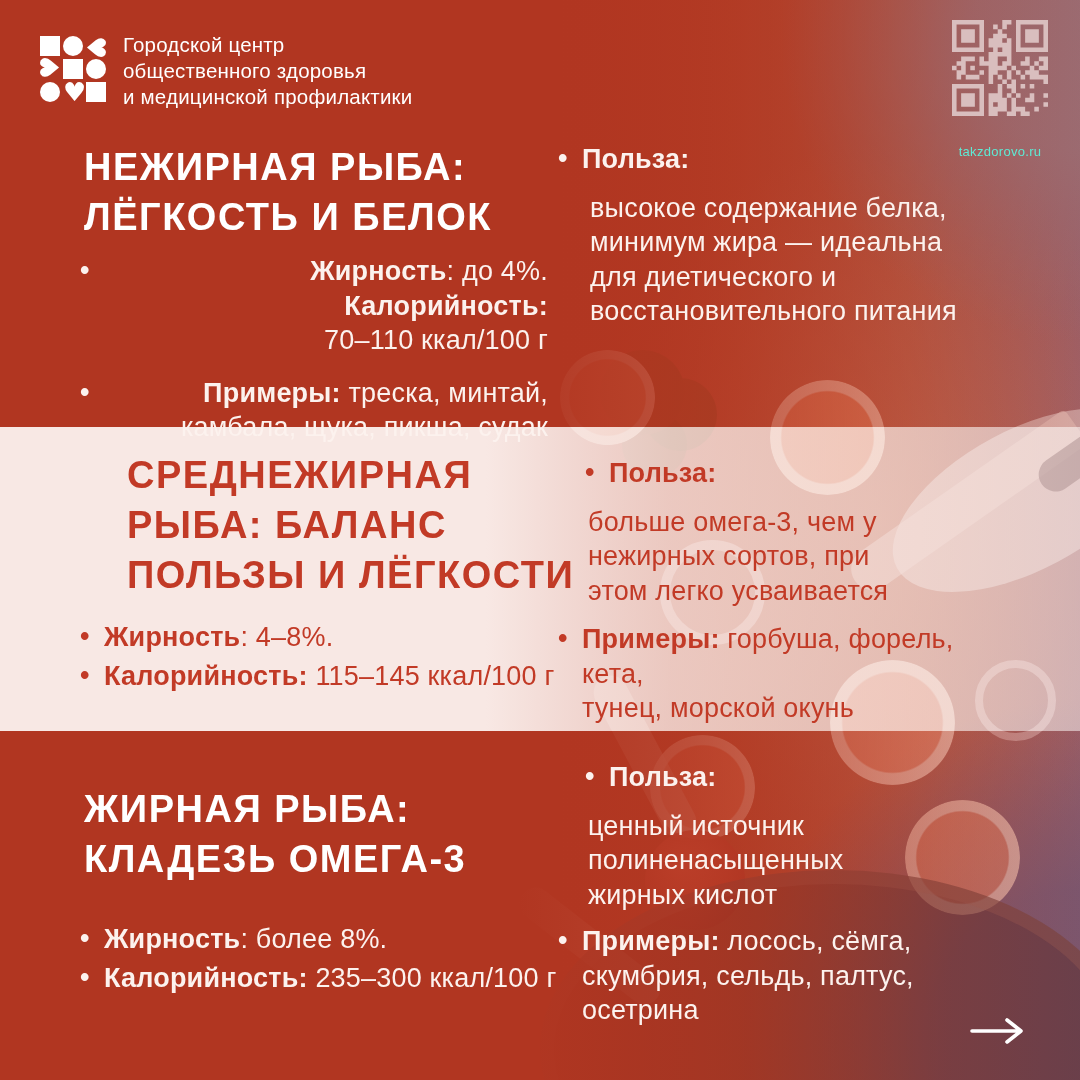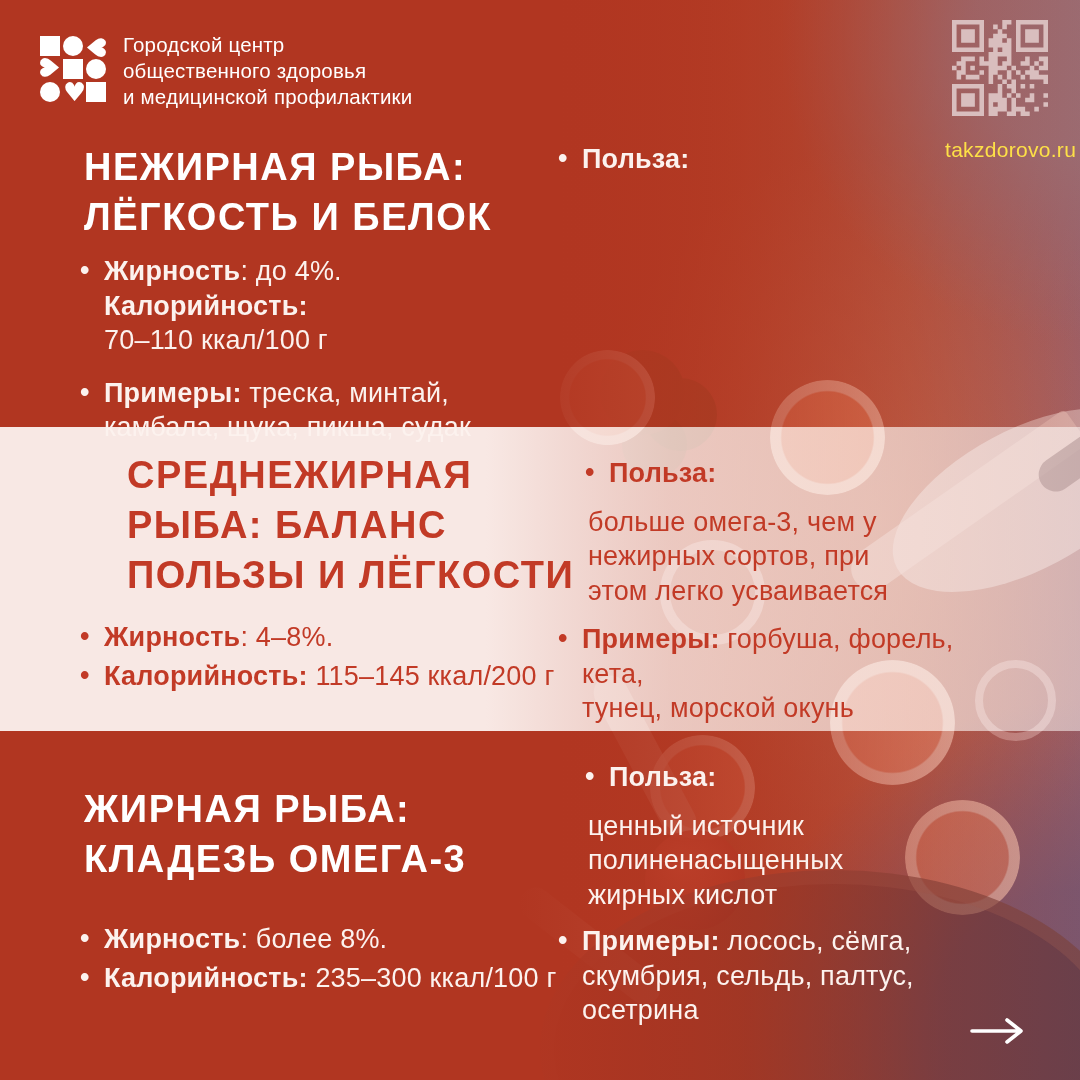--- a/index.html
+++ b/index.html
@@ -66,21 +66,21 @@
   .sq{background:#fff;}
   .ci{background:#fff;border-radius:50%;}
   .ht{color:#fff;text-align:center;}
   .ht::before{content:"♥";display:block;font-family:"DejaVu Sans",sans-serif;font-size:26px;line-height:20px;}
   .ht.r90{transform:rotate(90deg);}
   .ht.rm90{transform:rotate(-90deg);}
   .org-name{margin-left:17px;color:#fff;font-size:20.5px;line-height:26px;white-space:pre-line;letter-spacing:.2px;}
 
   
   .qr-block{left:945px;top:20px;width:110px;text-align:center;}
-  .qr-caption{margin-top:18px;color:#fde047;font-size:21px;letter-spacing:.3px;}
+  .qr-caption{margin-top:24px;color:#5eead4;font-size:13px;letter-spacing:.3px;}
 
   
   .sec-title{font-weight:700;font-size:38px;line-height:1.32;letter-spacing:1.5px;
     white-space:pre-line;color:#fff;}
   .sec-title.on-pink{color:#c23a26;margin-left:45px;}
 
   
   .fact{position:relative;padding-left:26px;white-space:pre-line;
     font-size:27px;line-height:1.28;letter-spacing:.2px;color:#fcf2ee;margin:0 0 18px 0;}
   .fact::before{content:"•";position:absolute;left:2px;top:-1px;font-weight:700;}
@@ -143,38 +143,42 @@
     <svg id="qr-svg" width="96" height="96" viewBox="0 0 84 84">
         <path d="M0 0h28v4h-28zM0 24h28v4h-28zM0 4h4v20h-4zM24 4h4v20h-4zM8 8h12v12h-12zM56 0h28v4h-28zM56 24h28v4h-28zM56 4h4v20h-4zM80 4h4v20h-4zM64 8h12v12h-12zM0 56h28v4h-28zM0 80h28v4h-28zM0 60h4v20h-4zM24 60h4v20h-4zM8 64h12v12h-12zM44 0h4v4h-4zM48 0h4v4h-4zM36 4h4v4h-4zM44 4h4v4h-4zM40 8h4v4h-4zM36 12h4v4h-4zM40 12h4v4h-4zM44 12h4v4h-4zM32 16h4v4h-4zM36 16h4v4h-4zM40 16h4v4h-4zM48 16h4v4h-4zM32 20h4v4h-4zM36 20h4v4h-4zM40 20h4v4h-4zM44 20h4v4h-4zM48 20h4v4h-4zM36 24h4v4h-4zM44 24h4v4h-4zM48 24h4v4h-4zM32 28h4v4h-4zM36 28h4v4h-4zM40 28h4v4h-4zM44 28h4v4h-4zM48 28h4v4h-4zM8 32h4v4h-4zM12 32h4v4h-4zM16 32h4v4h-4zM24 32h4v4h-4zM32 32h4v4h-4zM36 32h4v4h-4zM48 32h4v4h-4zM64 32h4v4h-4zM76 32h4v4h-4zM80 32h4v4h-4zM4 36h4v4h-4zM8 36h4v4h-4zM24 36h4v4h-4zM28 36h4v4h-4zM32 36h4v4h-4zM36 36h4v4h-4zM44 36h4v4h-4zM48 36h4v4h-4zM60 36h4v4h-4zM64 36h4v4h-4zM72 36h4v4h-4zM80 36h4v4h-4zM0 40h4v4h-4zM8 40h4v4h-4zM16 40h4v4h-4zM32 40h4v4h-4zM36 40h4v4h-4zM40 40h4v4h-4zM44 40h4v4h-4zM52 40h4v4h-4zM68 40h4v4h-4zM76 40h4v4h-4zM80 40h4v4h-4zM4 44h4v4h-4zM8 44h4v4h-4zM24 44h4v4h-4zM32 44h4v4h-4zM36 44h4v4h-4zM48 44h4v4h-4zM56 44h4v4h-4zM64 44h4v4h-4zM68 44h4v4h-4zM72 44h4v4h-4zM4 48h4v4h-4zM12 48h4v4h-4zM16 48h4v4h-4zM20 48h4v4h-4zM32 48h4v4h-4zM40 48h4v4h-4zM48 48h4v4h-4zM60 48h4v4h-4zM68 48h4v4h-4zM72 48h4v4h-4zM76 48h4v4h-4zM80 48h4v4h-4zM32 52h4v4h-4zM44 52h4v4h-4zM52 52h4v4h-4zM80 52h4v4h-4zM40 56h4v4h-4zM48 56h4v4h-4zM52 56h4v4h-4zM60 56h4v4h-4zM68 56h4v4h-4zM40 60h4v4h-4zM52 60h4v4h-4zM32 64h4v4h-4zM36 64h4v4h-4zM40 64h4v4h-4zM48 64h4v4h-4zM56 64h4v4h-4zM68 64h4v4h-4zM80 64h4v4h-4zM32 68h4v4h-4zM36 68h4v4h-4zM40 68h4v4h-4zM44 68h4v4h-4zM52 68h4v4h-4zM64 68h4v4h-4zM68 68h4v4h-4zM32 72h4v4h-4zM40 72h4v4h-4zM44 72h4v4h-4zM52 72h4v4h-4zM80 72h4v4h-4zM32 76h4v4h-4zM36 76h4v4h-4zM40 76h4v4h-4zM44 76h4v4h-4zM52 76h4v4h-4zM56 76h4v4h-4zM60 76h4v4h-4zM72 76h4v4h-4zM32 80h4v4h-4zM36 80h4v4h-4zM48 80h4v4h-4zM52 80h4v4h-4zM60 80h4v4h-4zM64 80h4v4h-4z" fill="#d9bebe"></path>
       </svg>
     <div class="qr-caption">takzdorovo.ru</div>
   </div>
 
   <div class="abs" style="left:84px;top:142px;width:480px;">
     <div class="sec-title">НЕЖИРНАЯ РЫБА:
 ЛЁГКОСТЬ И БЕЛОК</div>
   </div>
-  <div class="abs" style="left:78px;top:254px;width:470px;">
+  <div class="abs" style="left:78px;top:254px;width:470px;text-align:right;">
     <div class="fact"><b>Жирность</b><span>: до 4%. </span><b>Калорийность:</b><span>
 70–110 ккал/100 г</span></div>
     <div class="fact"><b>Примеры:</b><span> треска, минтай,
 камбала, щука, пикша, судак</span></div>
   </div>
   <div class="abs" style="left:556px;top:142px;width:430px;">
     <div class="fact" style="margin-bottom:0;"><b>Польза:</b></div>
+    <p class="benefit-text">высокое содержание белка,
+минимум жира — идеальна
+для диетического и
+восстановительного питания</p>
   </div>
 
   <div class="abs" style="left:82px;top:450px;width:500px;">
     <div class="sec-title on-pink">СРЕДНЕЖИРНАЯ
 РЫБА: БАЛАНС
 ПОЛЬЗЫ И ЛЁГКОСТИ</div>
   </div>
   <div class="abs tight on-pink" style="left:78px;top:620px;width:500px;">
     <div class="fact"><b>Жирность</b><span>: 4–8%.</span></div>
-    <div class="fact"><b>Калорийность:</b><span> 115–145 ккал/200 г</span></div>
+    <div class="fact"><b>Калорийность:</b><span> 115–145 ккал/100 г</span></div>
   </div>
   <div class="abs benefit-indent" style="left:583px;top:456px;width:430px;">
     <div class="fact on-pink" style="margin-bottom:0;"><b>Польза:</b></div>
     <p class="benefit-text on-pink">больше омега-3, чем у
 нежирных сортов, при
 этом легко усваивается</p>
   </div>
   <div class="abs" style="left:556px;top:622px;width:460px;">
     <div class="fact on-pink"><b>Примеры:</b><span> горбуша, форель, кета,
 тунец, морской окунь</span></div>

